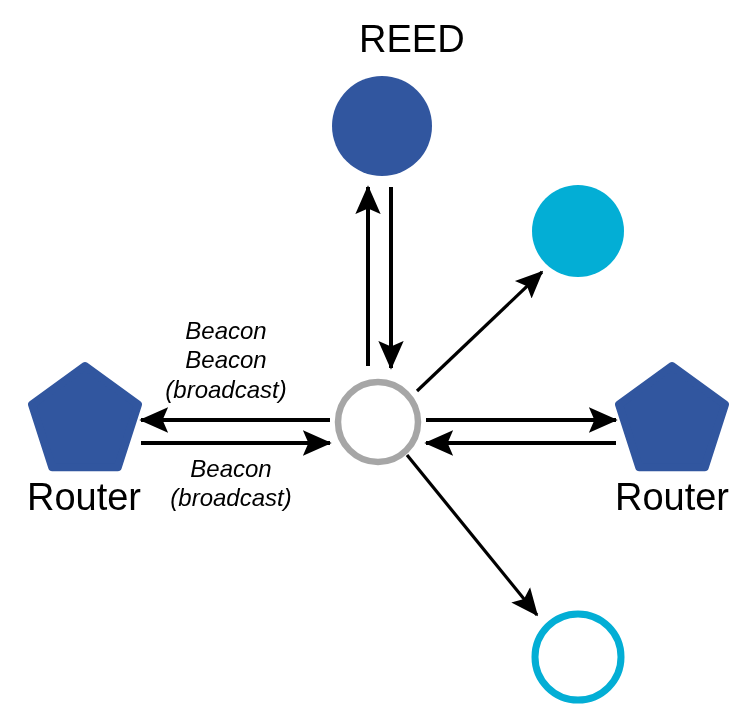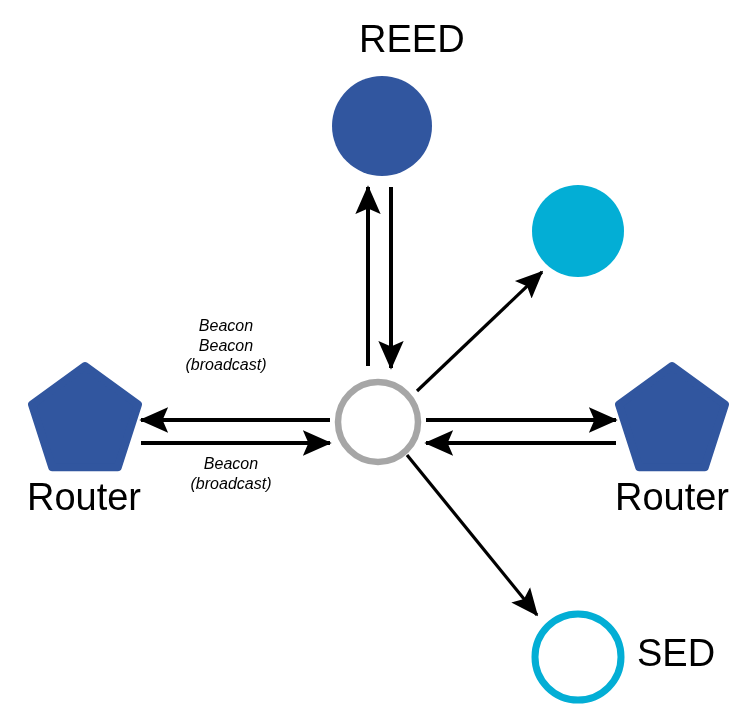--- a/index.html
+++ b/index.html
@@ -34,21 +34,21 @@
     font-size: 38px;
     font-weight: 400;
     color: #000000;
     white-space: nowrap;
     line-height: 1;
   }
   .edge-label {
     position: absolute;
     font-family: "Liberation Sans", sans-serif;
     font-style: italic;
-    font-size: 16px;
+    font-size: 24px;
     color: #000000;
     text-align: center;
     line-height: 1.22;
     white-space: nowrap;
   }
   #label-reed   { left: 332px; top: 20px;  width: 102px; text-align: center; margin-left: 27px; }
   #label-med    { left: 636px; top: 208px; }
   #label-sed    { left: 637px; top: 634px; }
   #label-router-left  { left: 8px;   top: 478px; width: 152px; text-align: center; }
   #label-router-right { left: 596px; top: 478px; width: 152px; text-align: center; }
@@ -103,21 +103,20 @@
     <line x1="616" y1="443" x2="426" y2="443" stroke="#000000" stroke-width="4" marker-end="url(#arrowhead)"></line>
 
     <line x1="417" y1="391" x2="542" y2="272" stroke="#000000" stroke-width="3.2" marker-end="url(#arrowhead-sm)"></line>
 
     <line x1="407" y1="455" x2="537" y2="615" stroke="#000000" stroke-width="3.2" marker-end="url(#arrowhead-sm)"></line>
   </svg>
 
   <div class="node-label" id="label-reed">REED</div>
 
 
-  <div class="node-label" id="label-sed">SED</div>
 
   <div class="node-label" id="label-router-left">Router</div>
 
   <div class="node-label" id="label-router-right">Router</div>
 
   <div class="edge-label" id="label-beacon-request">
     <div>Beacon</div>
     <div>Beacon</div>
     <div>(broadcast)</div>
   </div>

